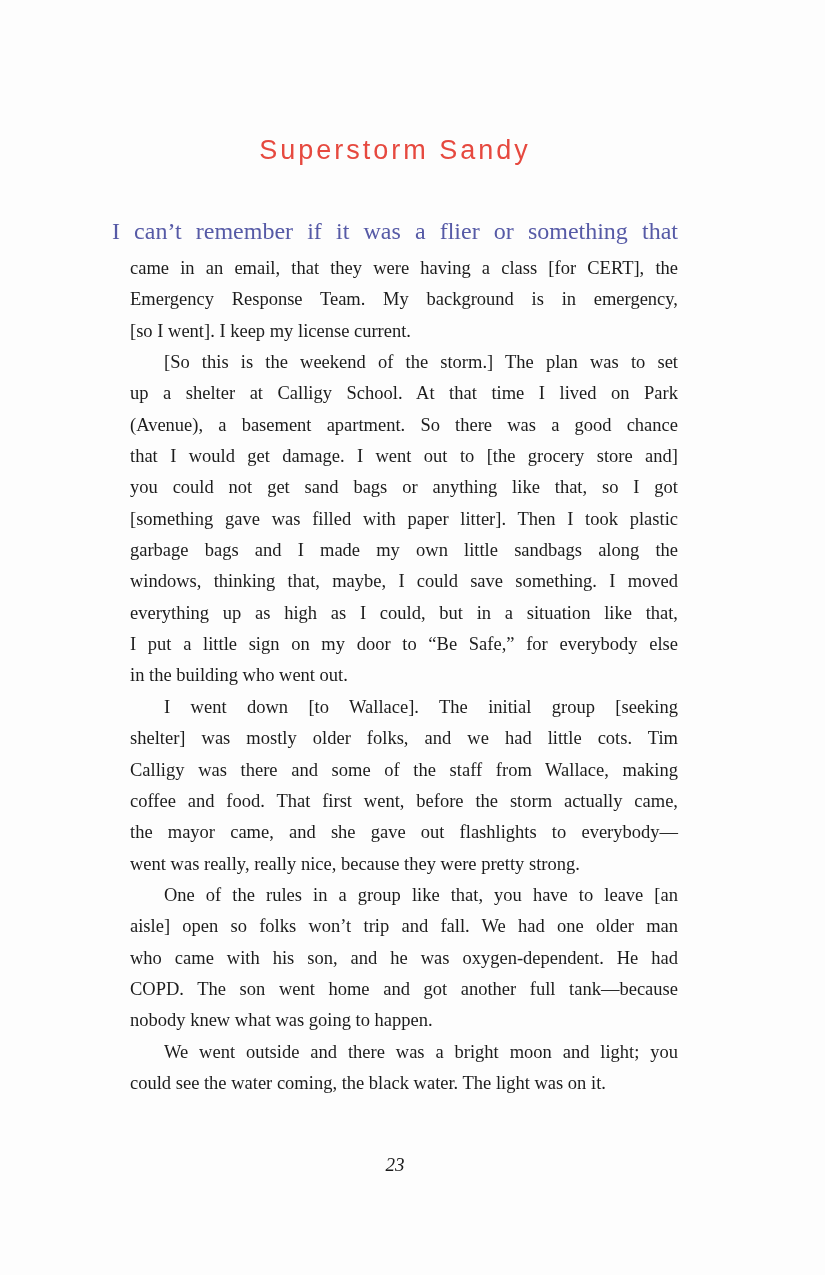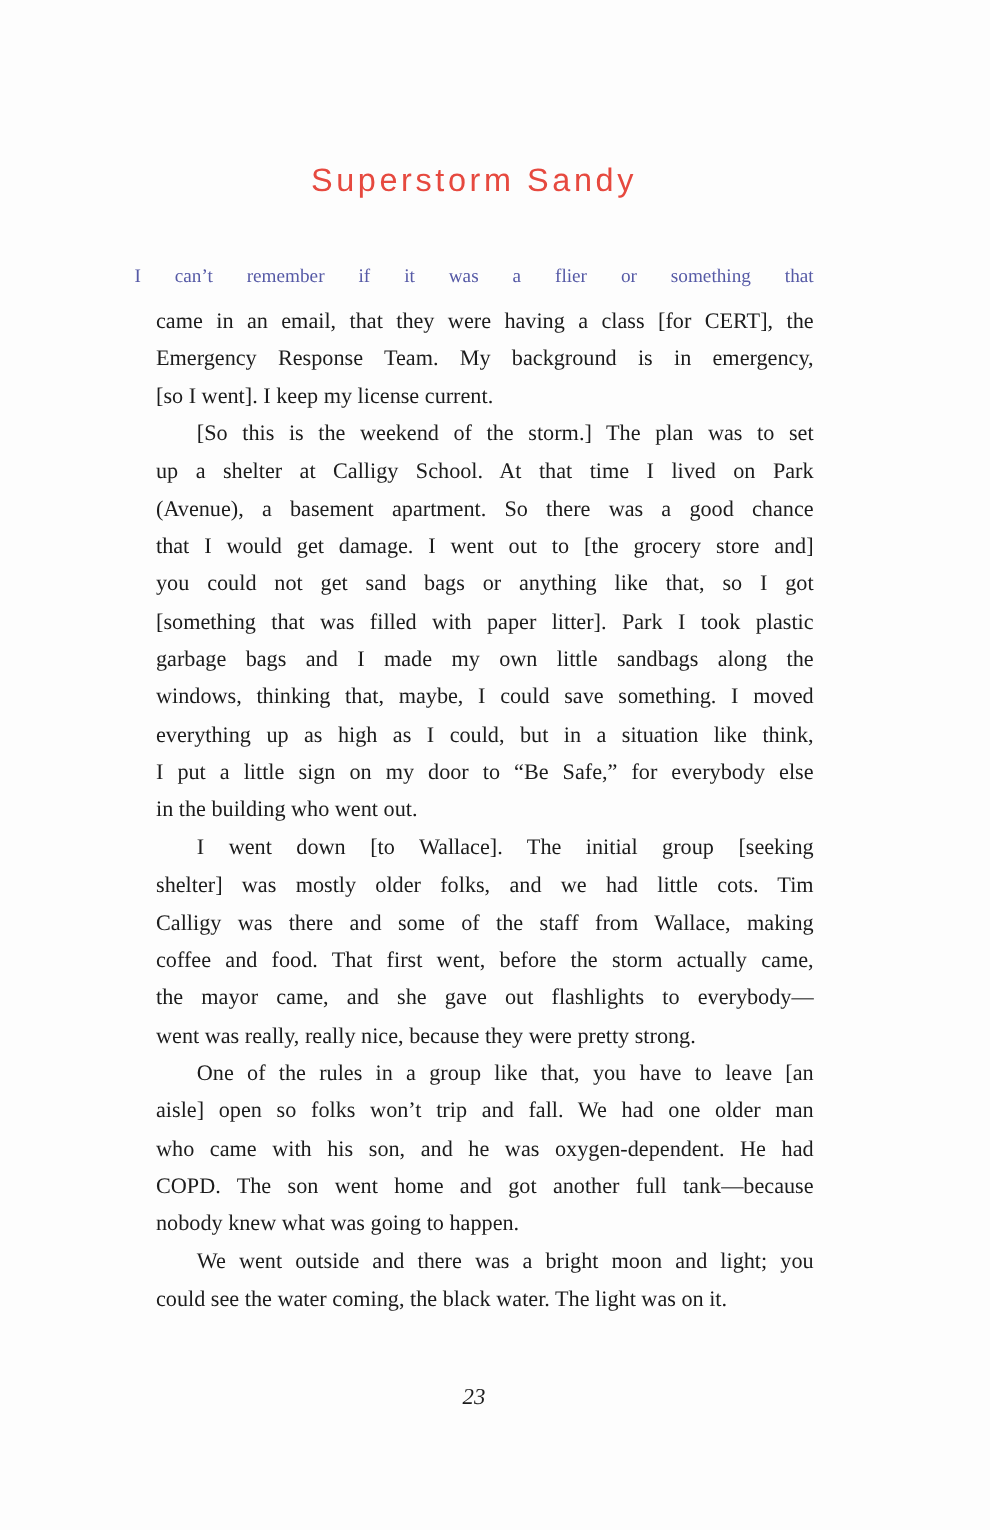--- a/index.html
+++ b/index.html
@@ -27,21 +27,21 @@
     font-family: "Liberation Sans", sans-serif;
     font-size: 27px;
     line-height: 27px;
     letter-spacing: 3px;
     text-align: center;
     color: var(--title-color, #e6493f);
     font-weight: normal;
   }
   .lead-in {
     margin-top: 52px;
-    font-size: 16px;
+    font-size: 24px;
     line-height: 30px;
     color: var(--leadin-color, #565aa6);
     text-align: justify;
     text-align-last: justify;
   }
   .story-text {
     margin-top: 7px;
     color: var(--body-color, #1c1c1c);
   }
   .line {
@@ -77,24 +77,24 @@
     <div class="lead-in">I can’t remember if it was a flier or something that</div>
     <div class="story-text">
         <div class="line fill">came in an email, that they were having a class [for CERT], the</div>
         <div class="line fill">Emergency Response Team. My background is in emergency,</div>
         <div class="line">[so I went]. I keep my license current.</div>
         <div class="line fill indent">[So this is the weekend of the storm.] The plan was to set</div>
         <div class="line fill">up a shelter at Calligy School. At that time I lived on Park</div>
         <div class="line fill">(Avenue), a basement apartment. So there was a good chance</div>
         <div class="line fill">that I would get damage. I went out to [the grocery store and]</div>
         <div class="line fill">you could not get sand bags or anything like that, so I got</div>
-        <div class="line fill">[something that was filled with paper litter]. Park I took plastic</div>
+        <div class="line fill">[something gave was filled with paper litter]. Then I took plastic</div>
         <div class="line fill">garbage bags and I made my own little sandbags along the</div>
         <div class="line fill">windows, thinking that, maybe, I could save something. I moved</div>
-        <div class="line fill">everything up as high as I could, but in a situation like think,</div>
+        <div class="line fill">everything up as high as I could, but in a situation like that,</div>
         <div class="line fill">I put a little sign on my door to “Be Safe,” for everybody else</div>
         <div class="line">in the building who went out.</div>
         <div class="line fill indent">I went down [to Wallace]. The initial group [seeking</div>
         <div class="line fill">shelter] was mostly older folks, and we had little cots. Tim</div>
         <div class="line fill">Calligy was there and some of the staff from Wallace, making</div>
         <div class="line fill">coffee and food. That first went, before the storm actually came,</div>
         <div class="line fill">the mayor came, and she gave out flashlights to everybody—</div>
         <div class="line">went was really, really nice, because they were pretty strong.</div>
         <div class="line fill indent">One of the rules in a group like that, you have to leave [an</div>
         <div class="line fill">aisle] open so folks won’t trip and fall. We had one older man</div>

